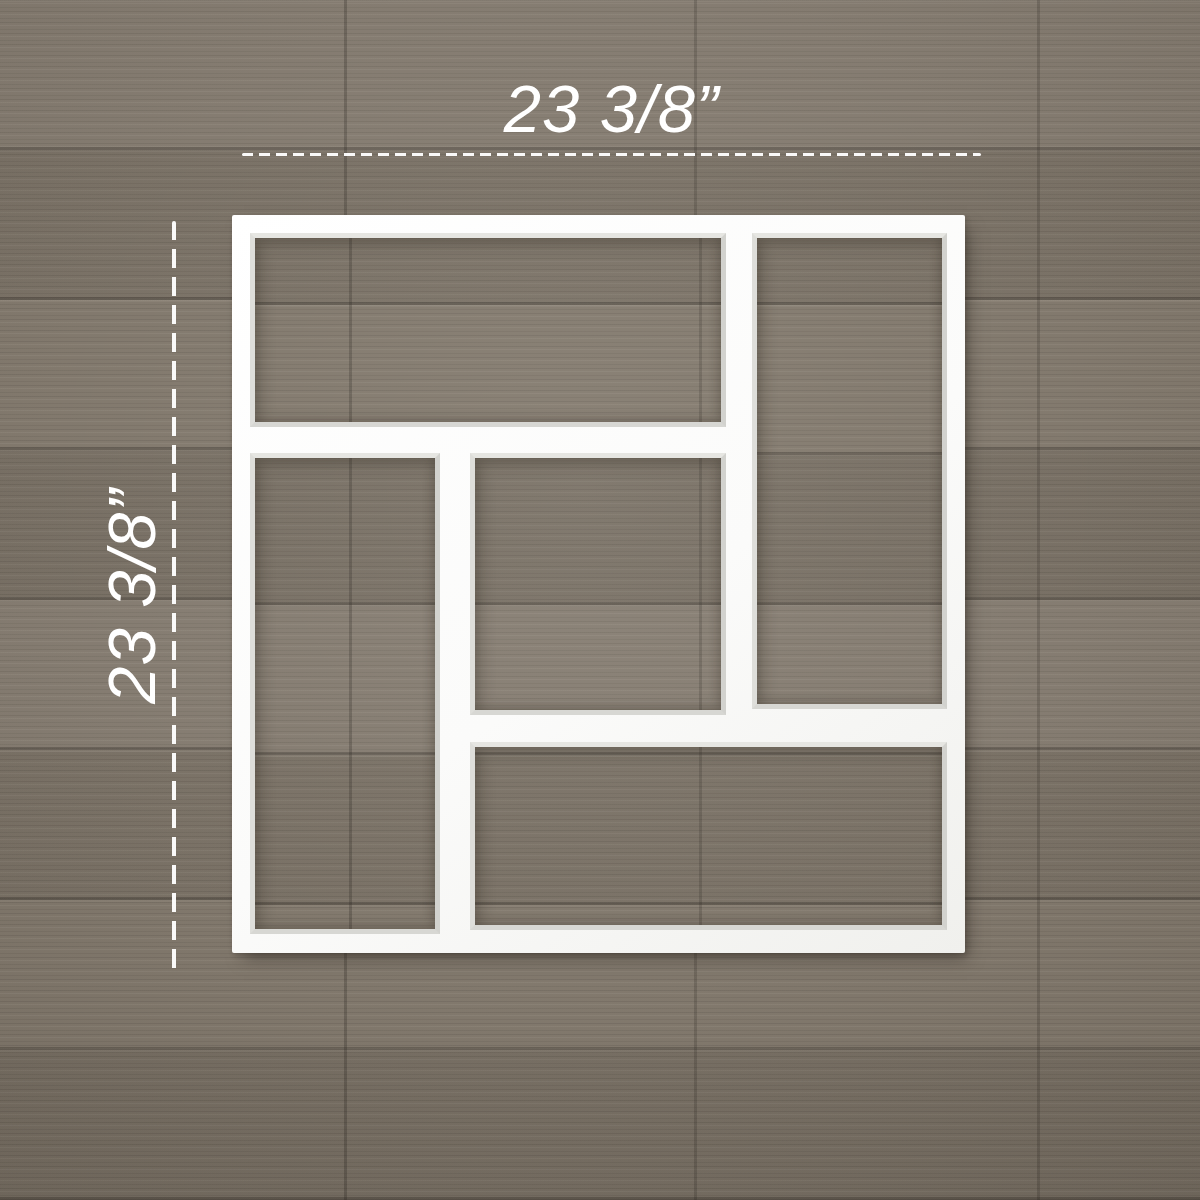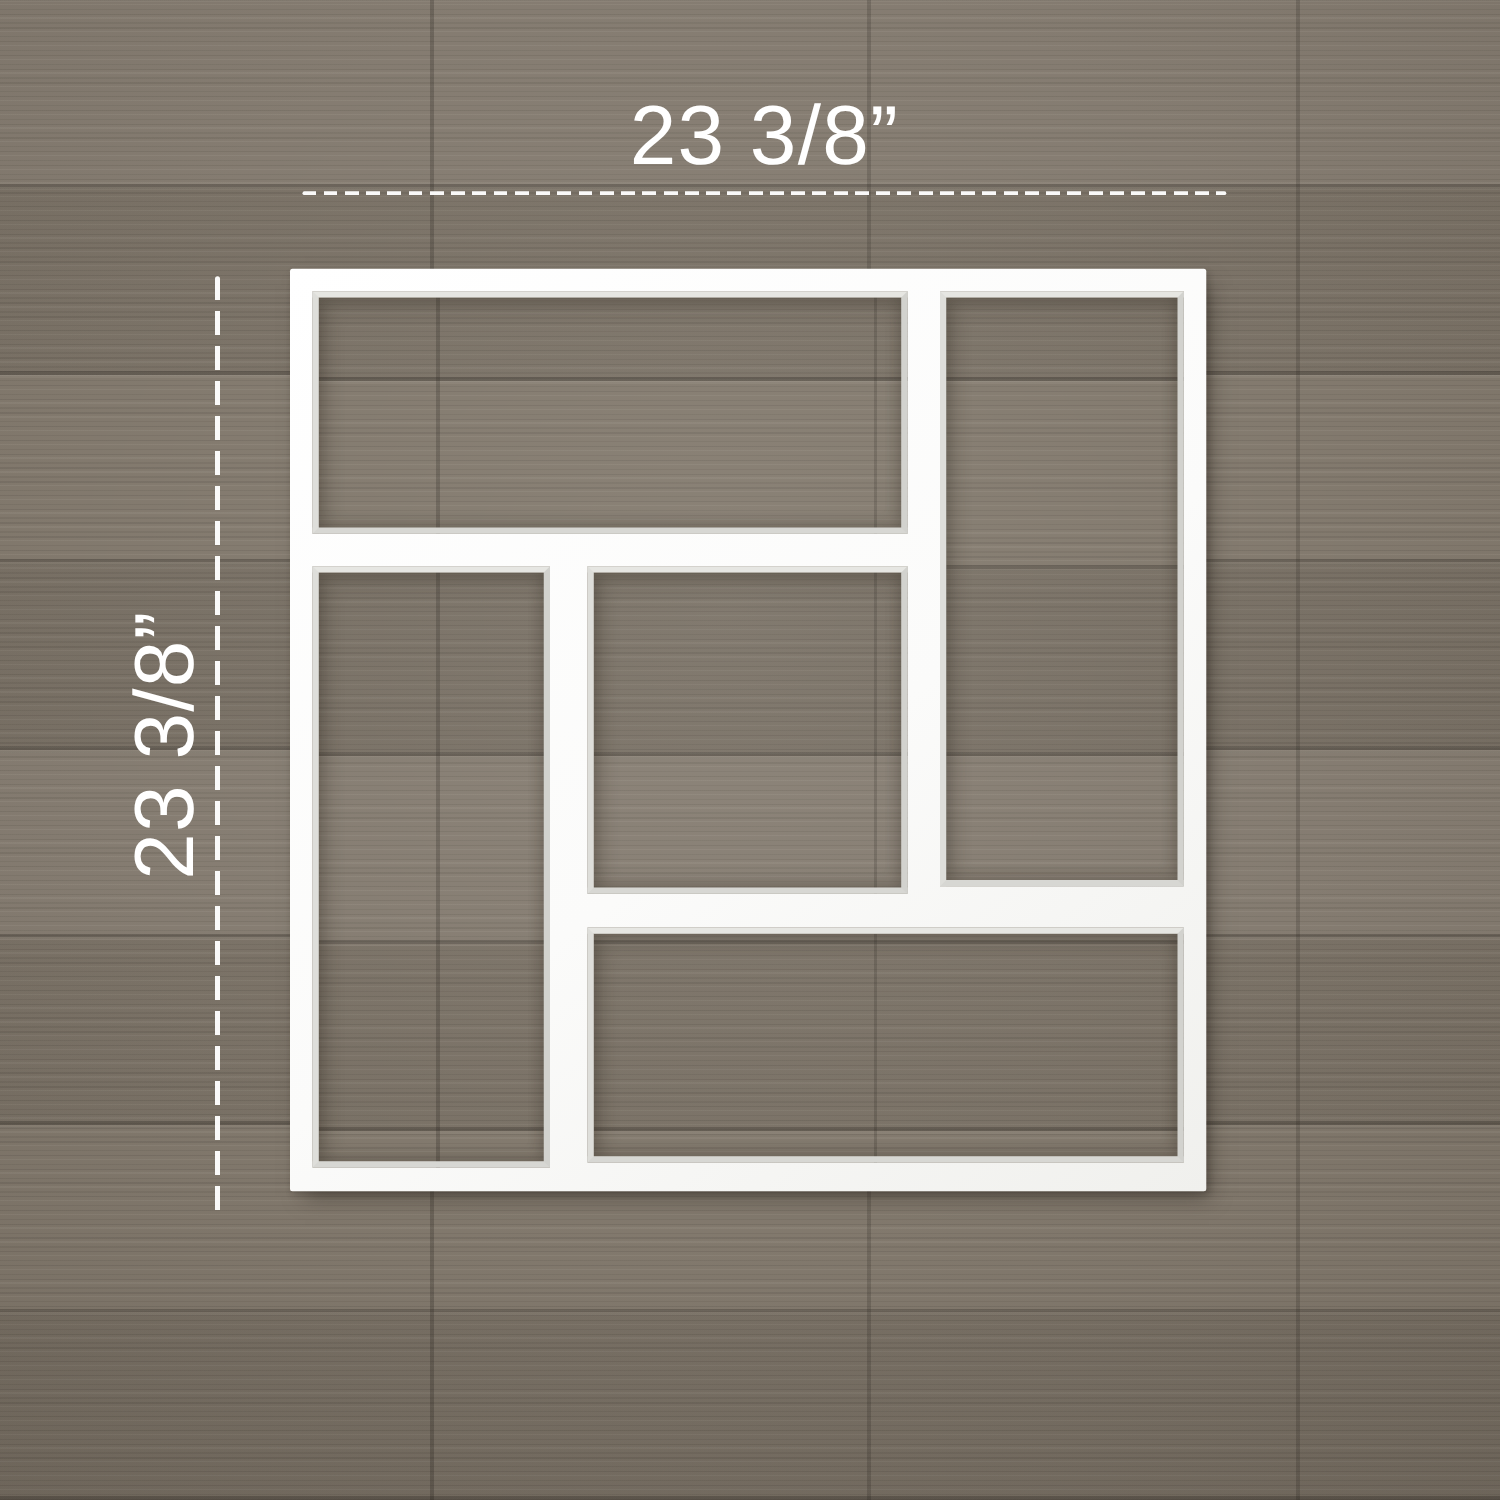--- a/index.html
+++ b/index.html
@@ -7,20 +7,21 @@
     padding: 0;
     width: 1200px;
     height: 1200px;
     overflow: hidden;
     font-family: "Liberation Sans", sans-serif;
   }
   #scene {
     position: relative;
     width: 1048px;
     height: 1200px;
+    font-style: italic;
   }
   
   .wood {
     background-color: var(--wood-base, #7c7367);
     background-image:
       
       radial-gradient(120% 115% at 48% 40%,
         rgba(255,252,244,0.10) 0%, rgba(255,252,244,0.03) 36%,
         rgba(22,18,13,0.05) 62%, rgba(22,18,13,0.20) 100%),
       

